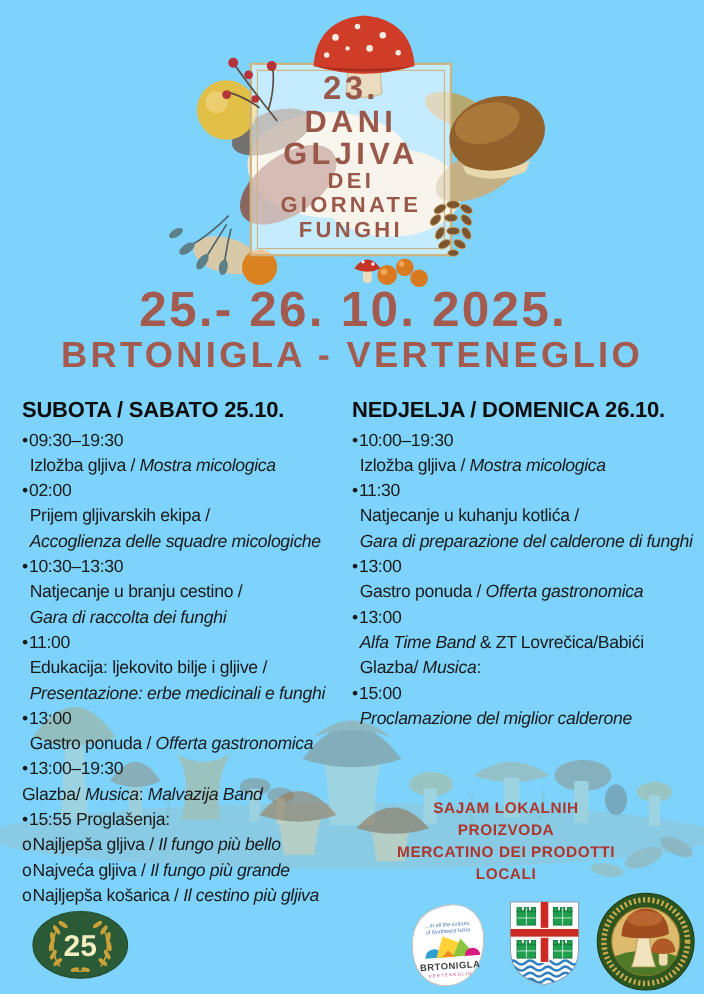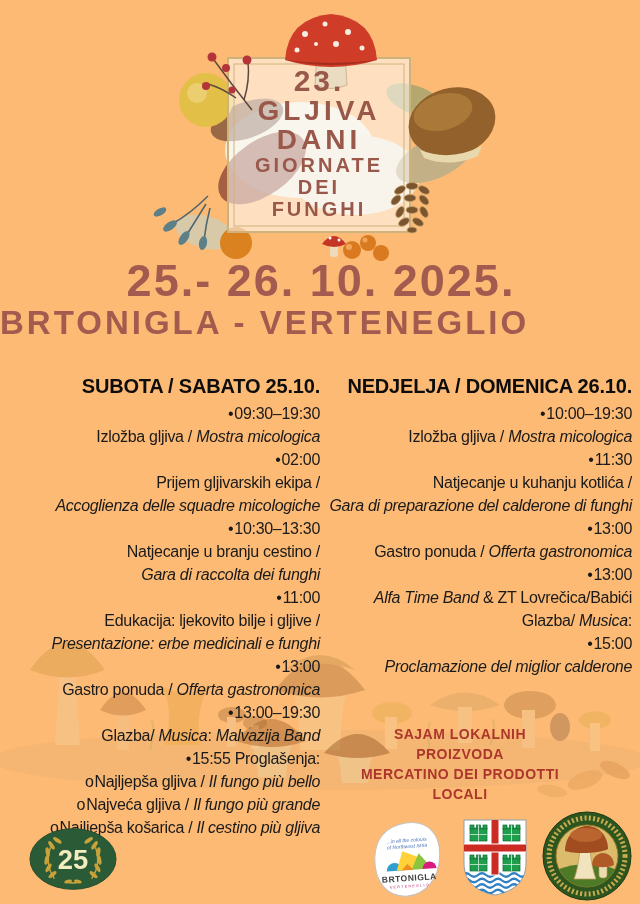--- a/index.html
+++ b/index.html
@@ -1,31 +1,31 @@
 <!DOCTYPE html>
 <html><head>
 <meta charset="utf-8">
 <style>
   html,body{margin:0;padding:0;background:#ffffff;}
-  .poster{position:relative;width:640px;height:904px;background:#fdba74;overflow:hidden;
+  .poster{position:relative;width:640px;height:904px;background:#7dd3fc;overflow:hidden;
           font-family:"Liberation Sans",sans-serif;}
   .layer{position:absolute;left:0;top:0;}
   
   .title-block{position:absolute;left:229px;top:66px;width:180px;text-align:center;
                color:#99584a;font-weight:800;z-index:3;}
   .t-num{font-size:30px;line-height:30px;letter-spacing:3px;}
   .t-big{font-size:28px;line-height:29px;letter-spacing:4px;}
   .t-sm{font-size:20px;line-height:22px;letter-spacing:3px;}
   
   .date-line{position:absolute;top:256px;left:1px;width:100%;text-align:center;z-index:3;
              font-size:45px;line-height:50px;font-weight:800;color:#a25b4e;letter-spacing:2px;}
-  .loc-line{position:absolute;top:305px;left:0;width:100%;text-align:left;z-index:3;
+  .loc-line{position:absolute;top:305px;left:0;width:100%;text-align:center;z-index:3;
             font-size:33px;line-height:36px;font-weight:800;color:#a25b4e;letter-spacing:3px;}
   
-  .schedule{position:absolute;left:20px;top:373px;width:612px;display:flex;z-index:3;text-align:right;}
+  .schedule{position:absolute;left:20px;top:360px;width:612px;display:flex;z-index:3;}
   .col{flex:none;}
   .col-sat{width:300px;}
   .col-sun{width:312px;}
   .sched-header{font-size:20px;line-height:26px;font-weight:800;color:#0d0d0d;margin-bottom:3px;
                 letter-spacing:-0.2px;}
   .sline{font-size:16px;line-height:23px;color:#1a1a1a;white-space:nowrap;letter-spacing:-0.3px;}
   .sline.ind{padding-left:7px;}
   .sline .it{font-style:italic;}
   .fb{margin-right:1px;}
   .ob{margin-right:1px;}
@@ -159,24 +159,24 @@
     <g opacity="0.45">
       <path d="M258,232 C256,206 252,198 246,192 L296,192 C290,200 288,210 286,232 Z" fill="#ecd6a5"></path>
       <path d="M236,196 Q271,152 306,196 Q271,208 236,196 Z" fill="#a5622a"></path>
       <path d="M342,238 C340,216 338,210 334,204 L376,204 C371,211 369,220 368,238 Z" fill="#ecd6a5"></path>
       <path d="M324,208 Q358,170 390,208 Q358,218 324,208 Z" fill="#955723"></path>
     </g>
   </svg>
 
   <div class="title-block">
     <div class="t-num">23.</div>
+    <div class="t-big">DANI</div>
     <div class="t-big">GLJIVA</div>
-    <div class="t-big">DANI</div>
+    <div class="t-sm">DEI</div>
     <div class="t-sm">GIORNATE</div>
-    <div class="t-sm">DEI</div>
     <div class="t-sm">FUNGHI</div>
   </div>
 
   <div class="date-line">25.- 26. 10. 2025.</div>
   <div class="loc-line">BRTONIGLA - VERTENEGLIO</div>
 
   <div class="schedule">
     <div class="col col-sat">
       <div class="sched-header">SUBOTA / SABATO 25.10.</div>
       <div>

